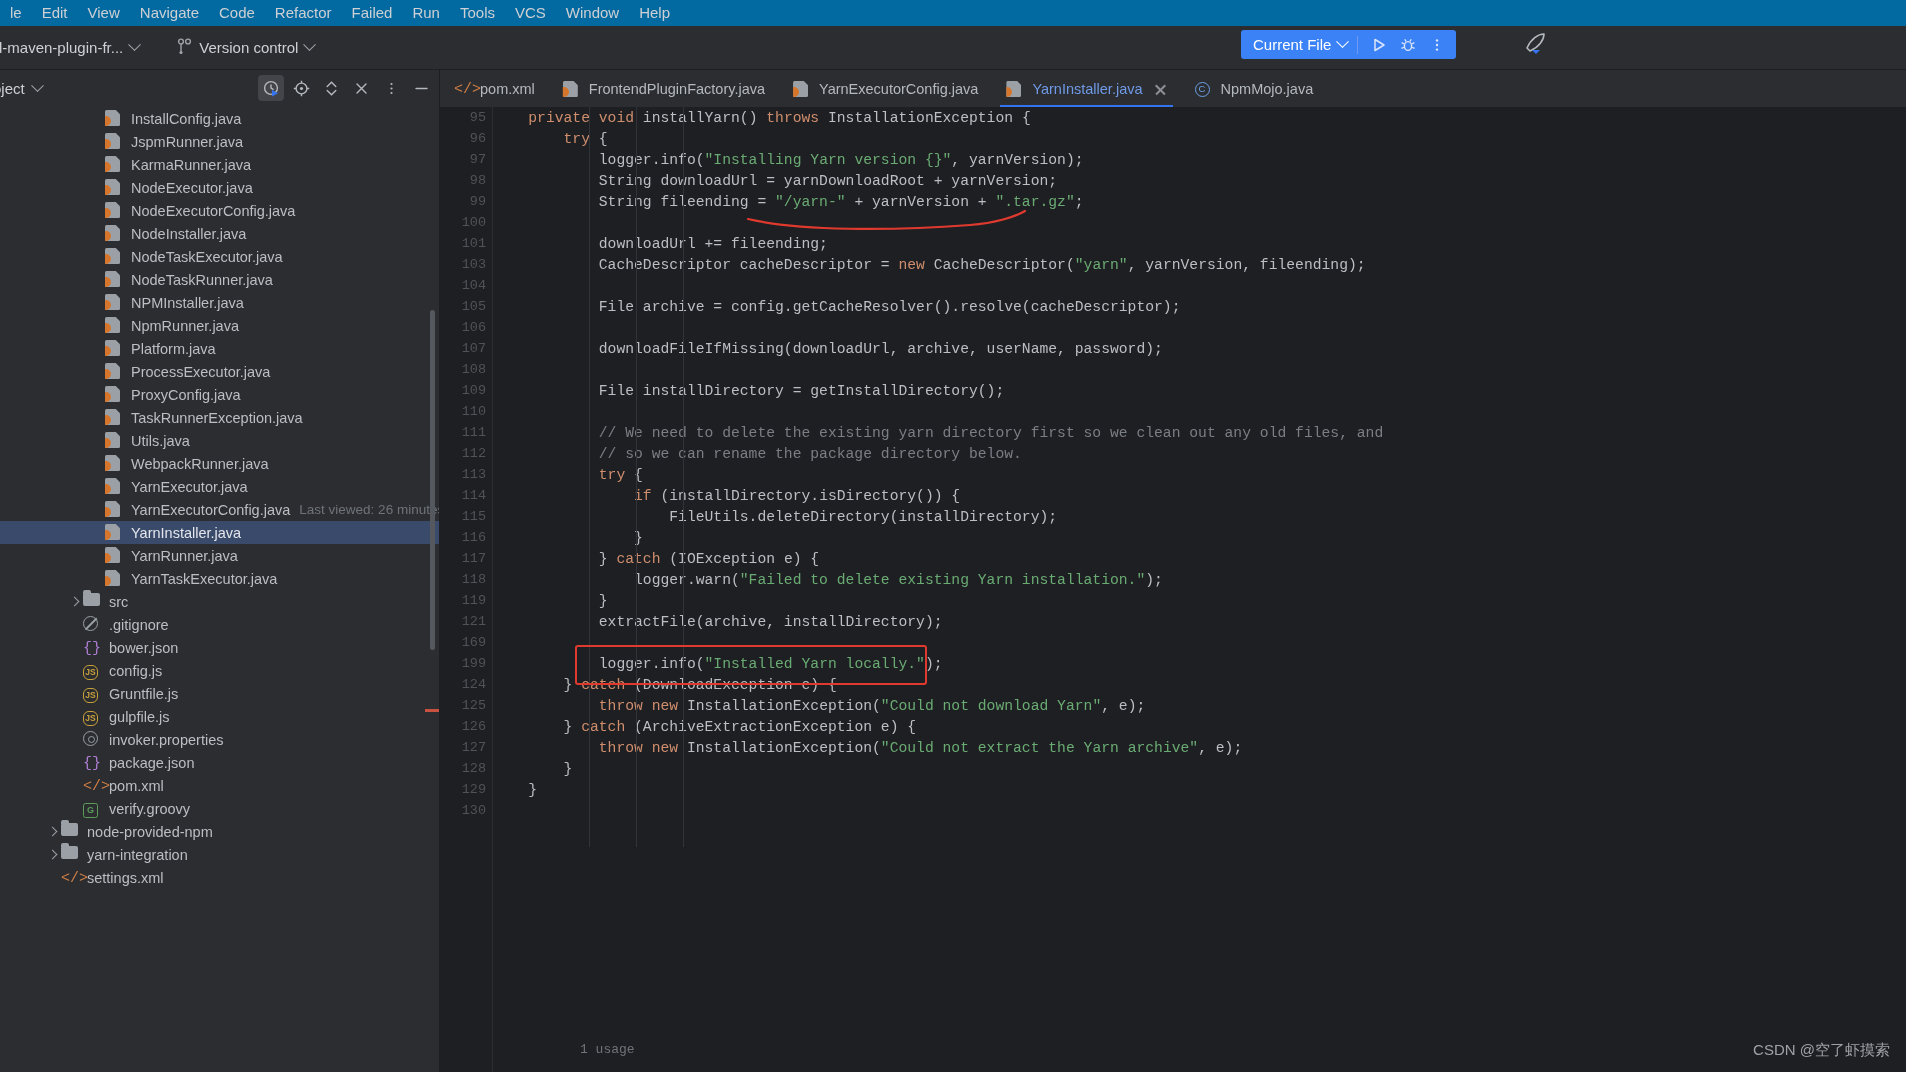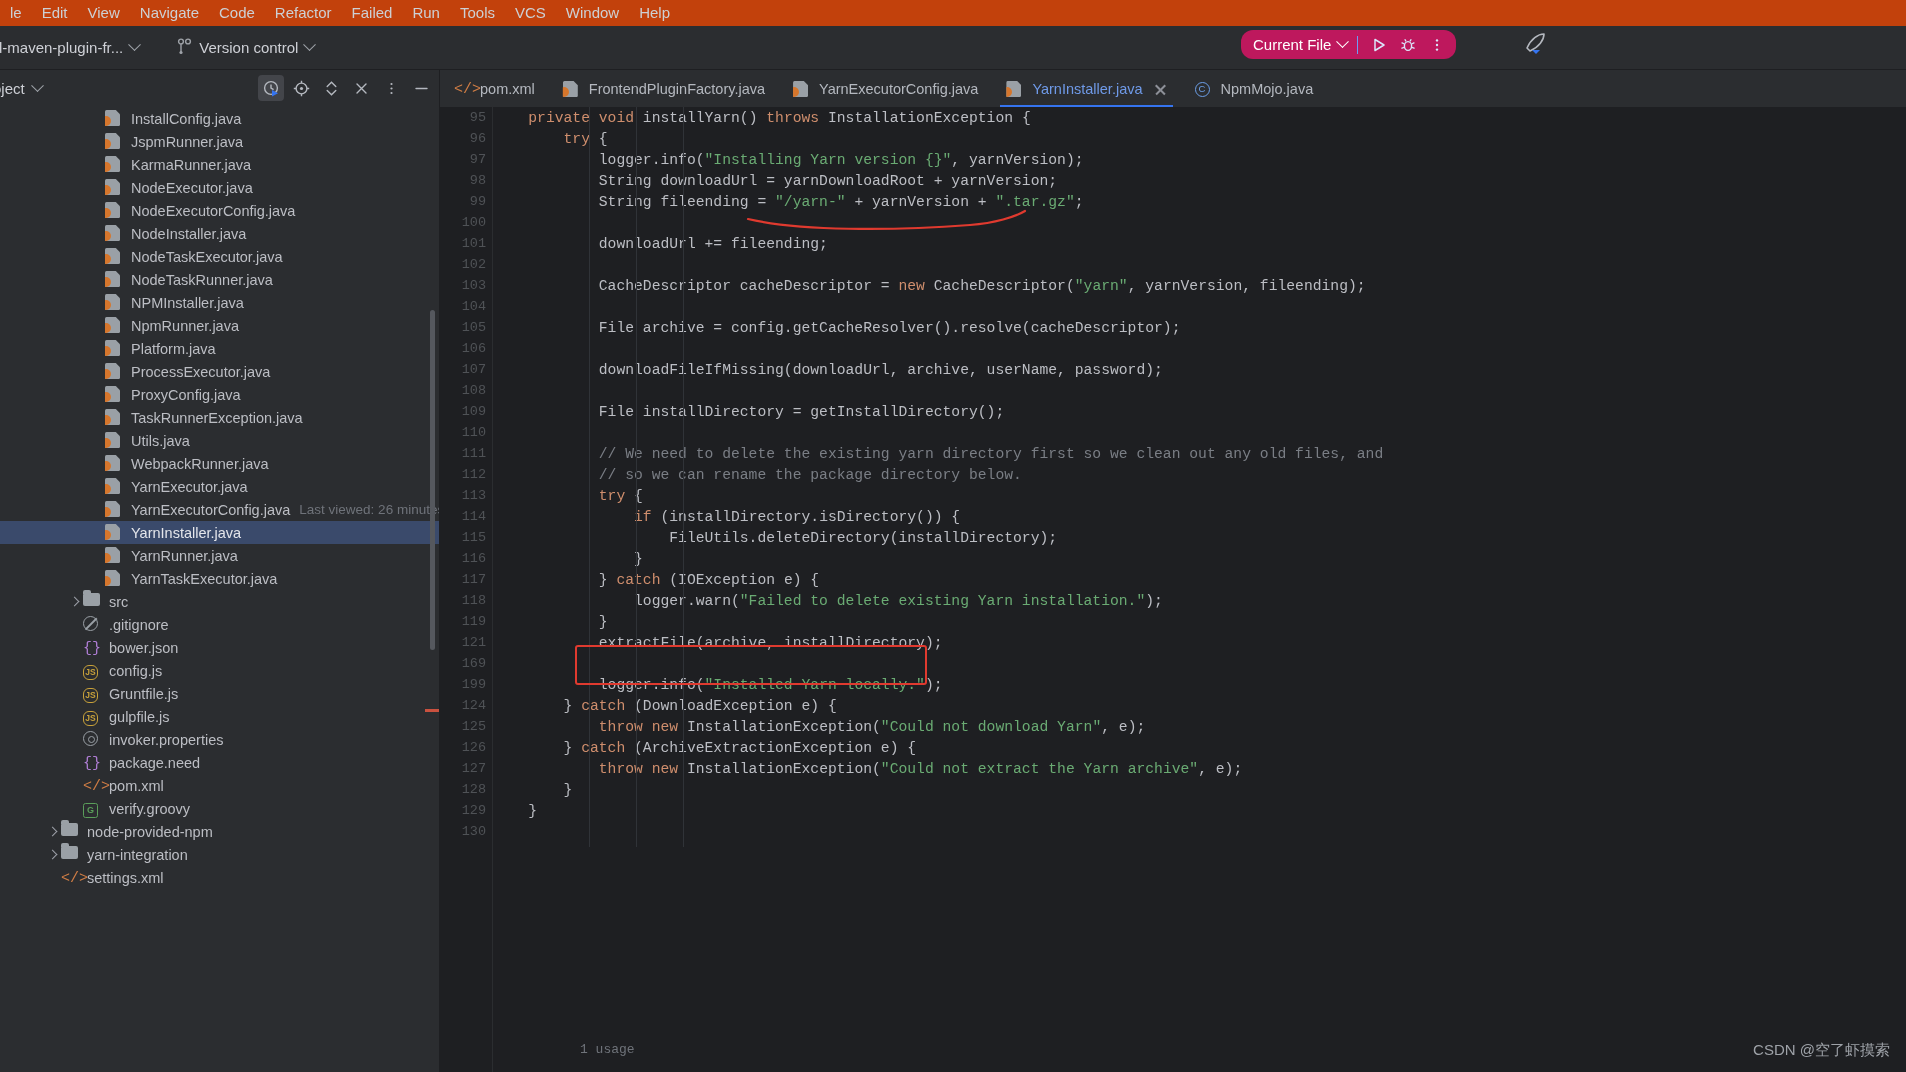--- a/index.html
+++ b/index.html
@@ -7,21 +7,21 @@
     width: 1906px; height: 1072px;
     background: #2b2d30;
     font-family: "Liberation Sans", sans-serif;
     overflow: hidden;
   }
   #app { position: relative; width: 1906px; height: 1072px; background: #2b2d30; }
 
   
   .menubar {
     position: absolute; top: 0; left: 0; width: 1906px; height: 26px;
-    background: #c2410c; display: flex; align-items: center;
+    background: #0369a1; display: flex; align-items: center;
     padding-left: 0px;
   }
   .menu-item {
     font-size: 15px; color: #cdd0d4; padding: 0 10px; line-height: 26px;
     white-space: nowrap;
   }
 
   
   .toolbar {
     position: absolute; top: 26px; left: 0; width: 1906px; height: 44px;
@@ -34,21 +34,21 @@
   }
   .tb-vcs {
     font-size: 15px; color: #ced0d6; display: flex; align-items: center; gap: 7px;
     margin-left: 22px; padding: 4px 8px; border-radius: 4px; white-space: nowrap;
   }
   .chev { display: inline-block; width: 9px; height: 9px;
     border-right: 1.6px solid #9ea2a8; border-bottom: 1.6px solid #9ea2a8;
     transform: rotate(45deg) translate(-2px,-2px); }
   .run-widget {
     position: absolute; left: 1241px; top: 30px; height: 29px;
-    background: #be185d; border-radius: 12px; display: flex; align-items: center;
+    background: #3b82f6; border-radius: 3px; display: flex; align-items: center;
     padding: 0 8px 0 12px; gap: 7px;
   }
   .run-widget .rw-label { font-size: 15px; color: #ffffff; white-space: nowrap; }
   .rw-sep { width: 1px; height: 18px; background: #6f9af5; margin: 0 3px; }
   .rw-ico { width: 22px; height: 22px; display: flex; align-items: center; justify-content: center; }
   .rocket { position: absolute; left: 1522px; top: 30px; width: 26px; height: 26px; }
 
   
   .panel-head {
     position: absolute; top: 70px; left: 0; width: 440px; height: 37px;
@@ -452,21 +452,21 @@
       <div class="row" style="padding-left: 68px;">
         <span class="arrow"></span>
         <span class="ticon">
           <i class="i-props"></i>
         </span>
         <span>invoker.properties</span>
       </div>
       <div class="row" style="padding-left: 68px;">
         <span class="arrow"></span>
         <span class="ticon"><span class="i-json">{}</span></span>
-        <span>package.need</span>
+        <span>package.json</span>
       </div>
       <div class="row" style="padding-left: 68px;">
         <span class="arrow"></span>
         <span class="ticon"><span class="i-xml">&lt;/&gt;</span></span>
         <span>pom.xml</span>
       </div>
       <div class="row" style="padding-left: 68px;">
         <span class="arrow"></span>
         <span class="ticon"><span class="i-groovy">G</span></span>
         <span>verify.groovy</span>
@@ -532,21 +532,20 @@
   <div class="editor">
     <div class="gutter"></div>
     <div class="code-area" id="code">
         <div class="cline" style="position: relative;"><span class="lnum" style="left: -50px;">95</span><span class="pl">    </span><span class="kw">private void </span><span class="pl">installYarn() </span><span class="kw">throws </span><span class="pl">InstallationException {</span></div>
         <div class="cline" style="position: relative;"><span class="lnum" style="left: -50px;">96</span><span class="pl">        </span><span class="kw">try</span><span class="pl"> {</span></div>
         <div class="cline" style="position: relative;"><span class="lnum" style="left: -50px;">97</span><span class="pl">            logger.info(</span><span class="st">"Installing Yarn version {}"</span><span class="pl">, yarnVersion);</span></div>
         <div class="cline" style="position: relative;"><span class="lnum" style="left: -50px;">98</span><span class="pl">            String downloadUrl = yarnDownloadRoot + yarnVersion;</span></div>
         <div class="cline" style="position: relative;"><span class="lnum" style="left: -50px;">99</span><span class="pl">            String fileending = </span><span class="st">"/yarn-"</span><span class="pl"> + yarnVersion + </span><span class="st">".tar.gz"</span><span class="pl">;</span></div>
         <div class="cline" style="position: relative;"><span class="lnum" style="left: -50px;">100</span></div>
         <div class="cline" style="position: relative;"><span class="lnum" style="left: -50px;">101</span><span class="pl">            downloadUrl += fileending;</span></div>
-        <div class="cline" style="position: relative;"><span class="lnum" style="left: -50px;">102</span></div>
         <div class="cline" style="position: relative;"><span class="lnum" style="left: -50px;">103</span><span class="pl">            CacheDescriptor cacheDescriptor = </span><span class="kw">new</span><span class="pl"> CacheDescriptor(</span><span class="st">"yarn"</span><span class="pl">, yarnVersion, fileending);</span></div>
         <div class="cline" style="position: relative;"><span class="lnum" style="left: -50px;">104</span></div>
         <div class="cline" style="position: relative;"><span class="lnum" style="left: -50px;">105</span><span class="pl">            File archive = config.getCacheResolver().resolve(cacheDescriptor);</span></div>
         <div class="cline" style="position: relative;"><span class="lnum" style="left: -50px;">106</span></div>
         <div class="cline" style="position: relative;"><span class="lnum" style="left: -50px;">107</span><span class="pl">            downloadFileIfMissing(downloadUrl, archive, userName, password);</span></div>
         <div class="cline" style="position: relative;"><span class="lnum" style="left: -50px;">108</span></div>
         <div class="cline" style="position: relative;"><span class="lnum" style="left: -50px;">109</span><span class="pl">            File installDirectory = getInstallDirectory();</span></div>
         <div class="cline" style="position: relative;"><span class="lnum" style="left: -50px;">110</span></div>
         <div class="cline" style="position: relative;"><span class="lnum" style="left: -50px;">111</span><span class="cm">            // We need to delete the existing yarn directory first so we clean out any old files, and</span></div>
         <div class="cline" style="position: relative;"><span class="lnum" style="left: -50px;">112</span><span class="cm">            // so we can rename the package directory below.</span></div>

